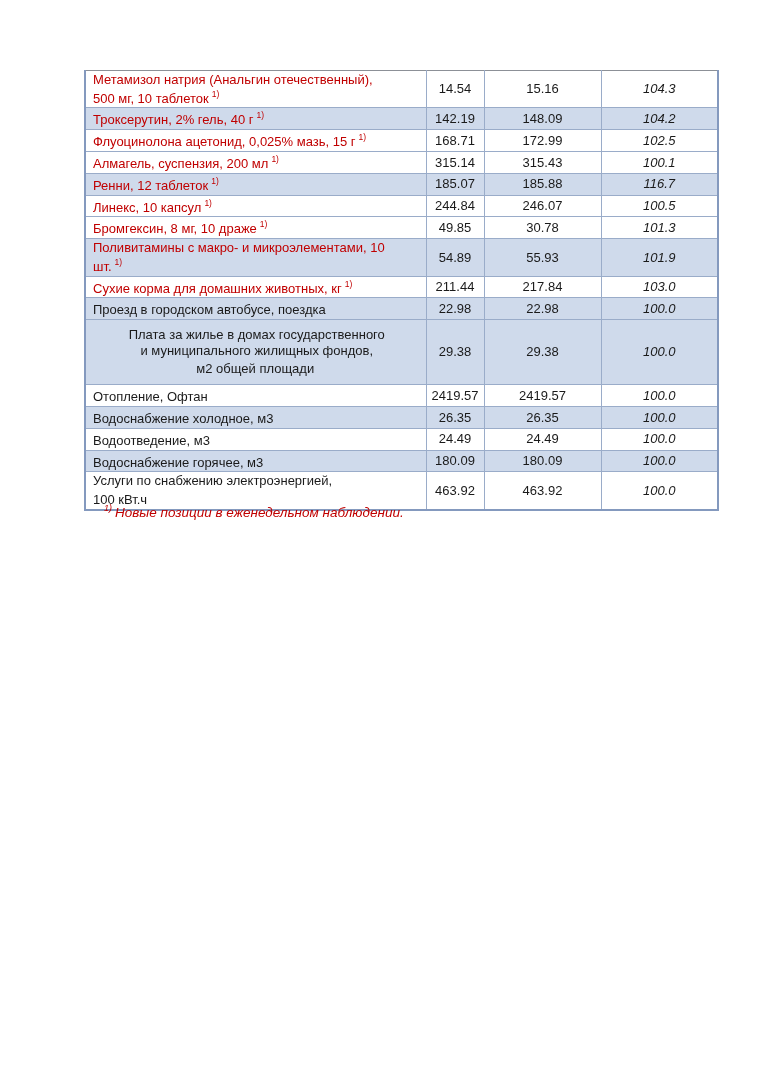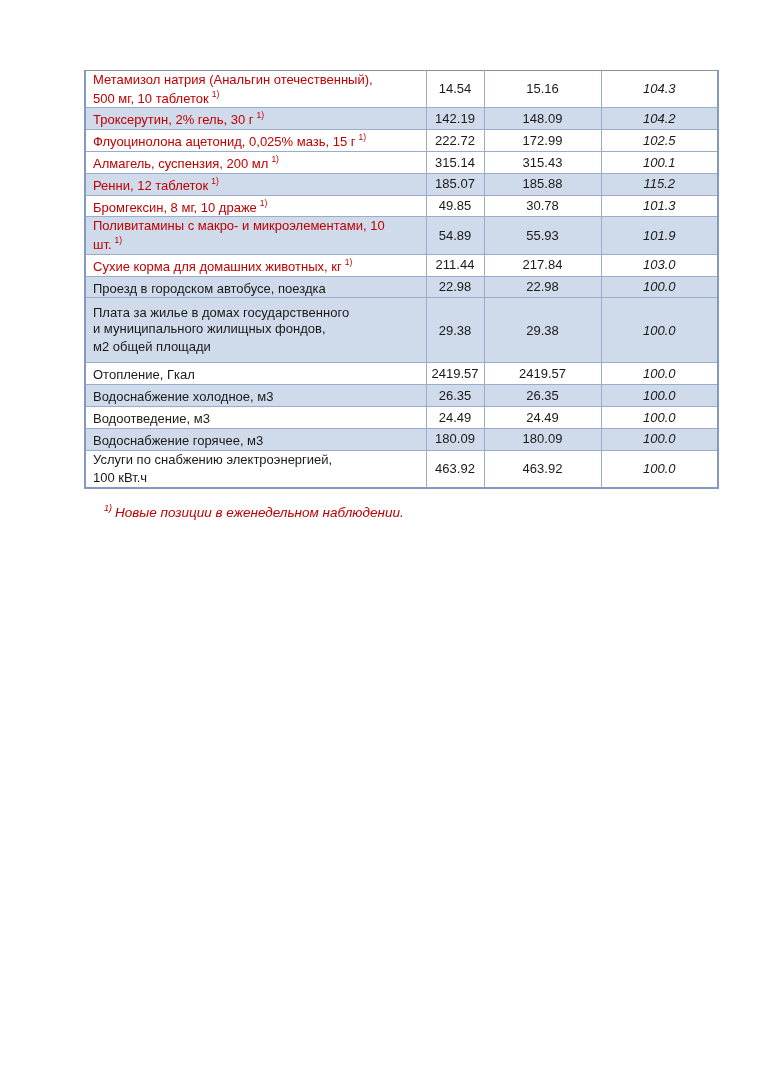--- a/index.html
+++ b/index.html
@@ -31,21 +31,21 @@
     padding: 1px 5px;
     line-height: 15.5px;
     vertical-align: middle;
     background: #ffffff;
   }
   .price-table td:first-child { border-left: 2px solid #8499be; padding-left: 7px; }
   .price-table td:last-child  { border-right: 2px solid #8499be; font-style: italic; }
   .price-table tr:first-child td { border-top: 1px solid #8c9097; }
   .price-table tr:last-child td  { border-bottom: 2px solid #8499be; }
   .price-table tr.alt td { background: #cfdaeb; }
-  .price-table tr.tall td { padding-top: 7px; padding-bottom: 7px; }
+  .price-table tr.tall td { padding-top: 7px; padding-bottom: 7px; text-align: center; }
   .price-table td.num { text-align: center; }
   .price-table tr.new-item td:first-child { color: #c00000; }
   .name { white-space: pre-line; }
   sup.fn {
     font-size: 8.5px;
     margin-left: 3px;
     color: #c00000;
     position: relative;
     top: -1px;
   }
@@ -73,42 +73,48 @@
     </colgroup>
     <tbody>
         <tr class="new-item">
     <td><span class="name">Метамизол натрия (Анальгин отечественный),
 500 мг, 10 таблеток</span><sup class="fn">1)</sup></td>
     <td class="num">14.54</td>
     <td class="num">15.16</td>
     <td class="num">104.3</td>
   </tr>
         <tr class="alt new-item">
-    <td><span class="name">Троксерутин, 2% гель, 30 г</span><sup class="fn">1)</sup></td>
+    <td><span class="name">Троксерутин, 2% гель, 40 г</span><sup class="fn">1)</sup></td>
     <td class="num">142.19</td>
     <td class="num">148.09</td>
     <td class="num">104.2</td>
   </tr>
         <tr class="new-item">
     <td><span class="name">Флуоцинолона ацетонид, 0,025% мазь, 15 г</span><sup class="fn">1)</sup></td>
-    <td class="num">222.72</td>
+    <td class="num">168.71</td>
     <td class="num">172.99</td>
     <td class="num">102.5</td>
   </tr>
         <tr class="new-item">
     <td><span class="name">Алмагель, суспензия, 200 мл</span><sup class="fn">1)</sup></td>
     <td class="num">315.14</td>
     <td class="num">315.43</td>
     <td class="num">100.1</td>
   </tr>
         <tr class="alt new-item">
     <td><span class="name">Ренни, 12 таблеток</span><sup class="fn">1)</sup></td>
     <td class="num">185.07</td>
     <td class="num">185.88</td>
-    <td class="num">115.2</td>
+    <td class="num">116.7</td>
+  </tr>
+        <tr class="new-item">
+    <td><span class="name">Линекс, 10 капсул</span><sup class="fn">1)</sup></td>
+    <td class="num">244.84</td>
+    <td class="num">246.07</td>
+    <td class="num">100.5</td>
   </tr>
         <tr class="new-item">
     <td><span class="name">Бромгексин, 8 мг, 10 драже</span><sup class="fn">1)</sup></td>
     <td class="num">49.85</td>
     <td class="num">30.78</td>
     <td class="num">101.3</td>
   </tr>
         <tr class="alt new-item">
     <td><span class="name">Поливитамины с макро- и микроэлементами, 10
 шт.</span><sup class="fn">1)</sup></td>
@@ -130,21 +136,21 @@
   </tr>
         <tr class="alt tall">
     <td><span class="name">Плата за жилье в домах государственного
 и муниципального жилищных фондов,
 м2 общей площади</span><sup class="fn"></sup></td>
     <td class="num">29.38</td>
     <td class="num">29.38</td>
     <td class="num">100.0</td>
   </tr>
         <tr>
-    <td><span class="name">Отопление, Гкал</span><sup class="fn"></sup></td>
+    <td><span class="name">Отопление, Офтан</span><sup class="fn"></sup></td>
     <td class="num">2419.57</td>
     <td class="num">2419.57</td>
     <td class="num">100.0</td>
   </tr>
         <tr class="alt">
     <td><span class="name">Водоснабжение холодное, м3</span><sup class="fn"></sup></td>
     <td class="num">26.35</td>
     <td class="num">26.35</td>
     <td class="num">100.0</td>
   </tr>

